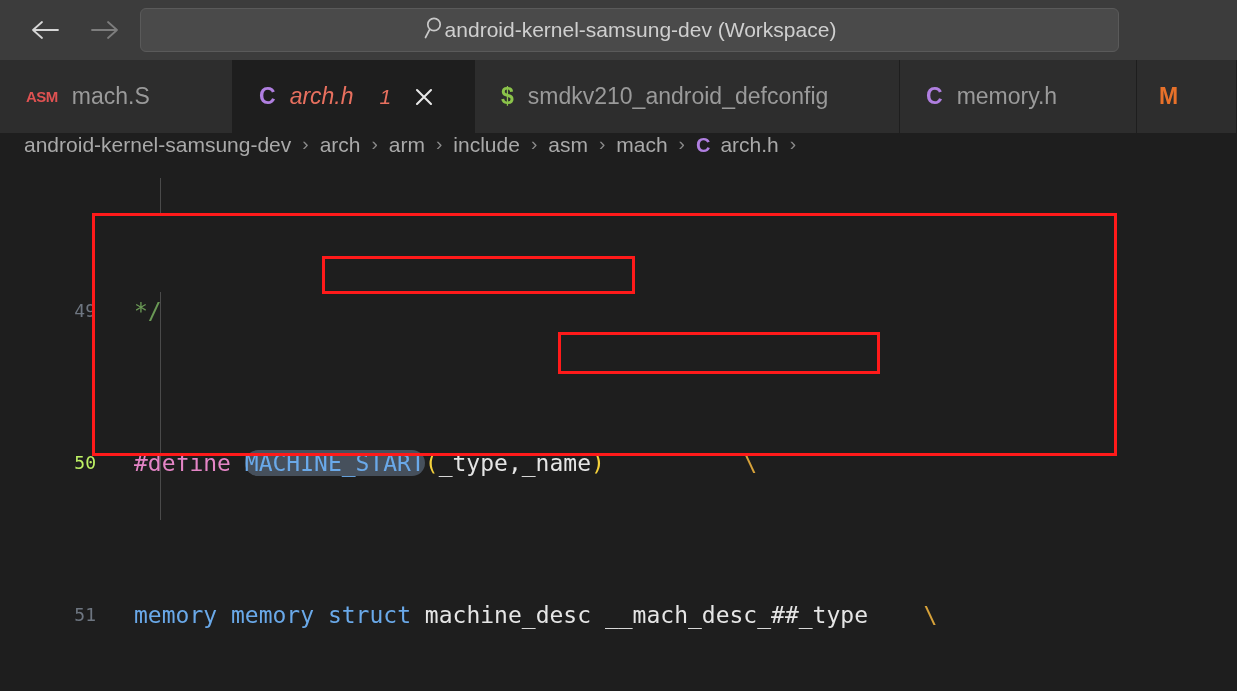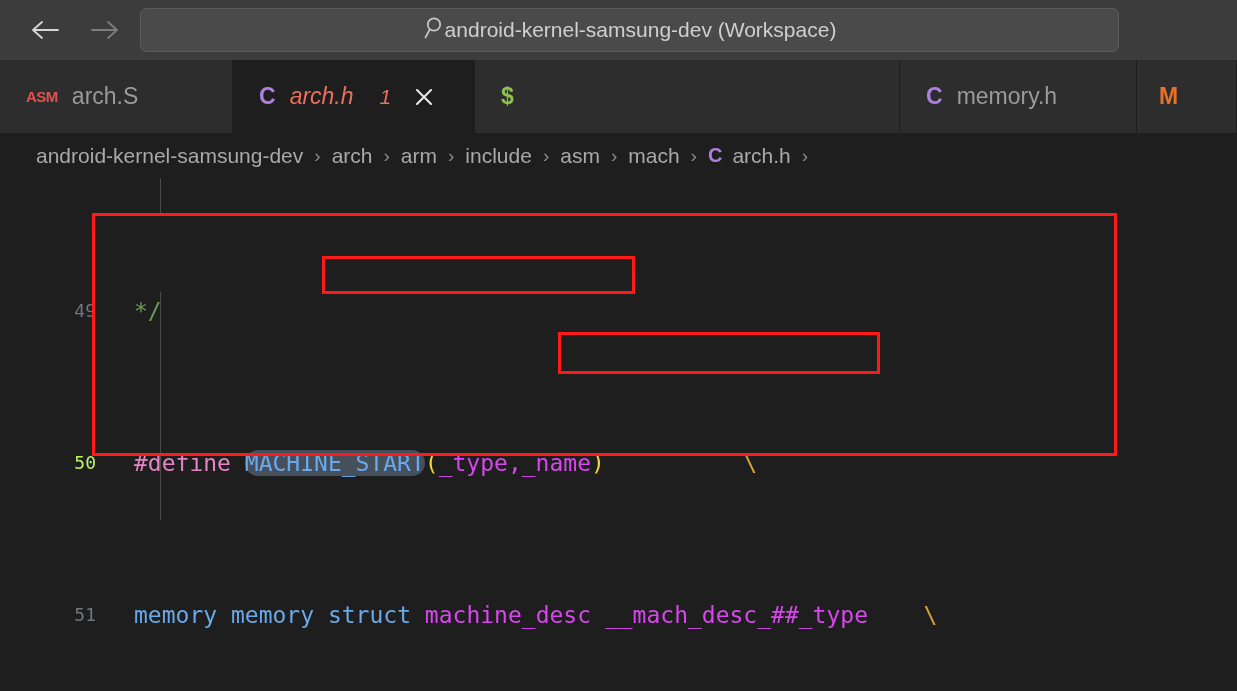--- a/index.html
+++ b/index.html
@@ -126,22 +126,22 @@
   .tab-partial {
     padding: 0 22px;
     flex: 1 1 auto;
   }
 
   
   .breadcrumb {
     height: 45px;
     background: #1e1e1e;
     display: flex;
-    align-items: center;
-    padding-left: 36px;
+    align-items: flex-start;
+    padding-left: 24px;
     overflow: hidden;
     white-space: nowrap;
   }
   .bc-item {
     font-size: 21px;
     color: #a9a9a9;
     cursor: pointer;
     display: inline-flex;
     align-items: center;
     gap: 10px;
@@ -229,21 +229,21 @@
     position: absolute;
     width: 1px;
     background: #4a4a4a;
     left: 160px;
   }
 
   
   .t-cmt  { color: #6a9955; }
   .t-pre  { color: #e485c6; margin-top: 16px; }
   .t-id   { color: #6aa9e9; }
-  .t-var  { color: #d946ef; }
+  .t-var  { color: #e5e5e5; }
   .t-cont { color: #d7a23a; }
   .b1 { color: #f5d13b; }
   .sel { background: #46505c; border-radius: 13px; }
 
   
   .anno {
     position: absolute;
     border: 3px solid #ff1a1a;
     box-sizing: border-box;
     pointer-events: none;
@@ -277,36 +277,37 @@
       </span>
       <span class="quickinput-text">android-kernel-samsung-dev (Workspace)</span>
     </div>
   </div>
 </div>
 
 <div class="tabbar">
 
   <div class="tab" style="width:233px;">
     <span class="tab-icon asm" style="color:#e05252;">ASM</span>
-    <span class="tab-label">arch.S</span>
+    <span class="tab-label">mach.S</span>
   </div>
 
   <div class="tab active" style="width:242px;">
     <span class="tab-icon" style="color:#b07fe0;">C</span>
     <span class="tab-label">arch.h</span>
     <span class="tab-badge">1</span>
     <span class="tab-close">
       <svg width="22" height="22" viewBox="0 0 22 22" aria-hidden="true">
         <path d="M4 4 L18 18 M18 4 L4 18" stroke="#e8e8e8" stroke-width="2.1" stroke-linecap="round"></path>
       </svg>
     </span>
   </div>
 
   <div class="tab" style="width:425px;">
     <span class="tab-icon" style="color:#8bc34a;">$</span>
+    <span class="tab-label">smdkv210_android_defconfig</span>
   </div>
 
   <div class="tab" style="width:237px;">
     <span class="tab-icon" style="color:#b07fe0;">C</span>
     <span class="tab-label">memory.h</span>
   </div>
 
   <div class="tab tab-partial">
     <span class="tab-icon" style="color:#e8712a;">M</span>
     <span class="tab-label"></span>

